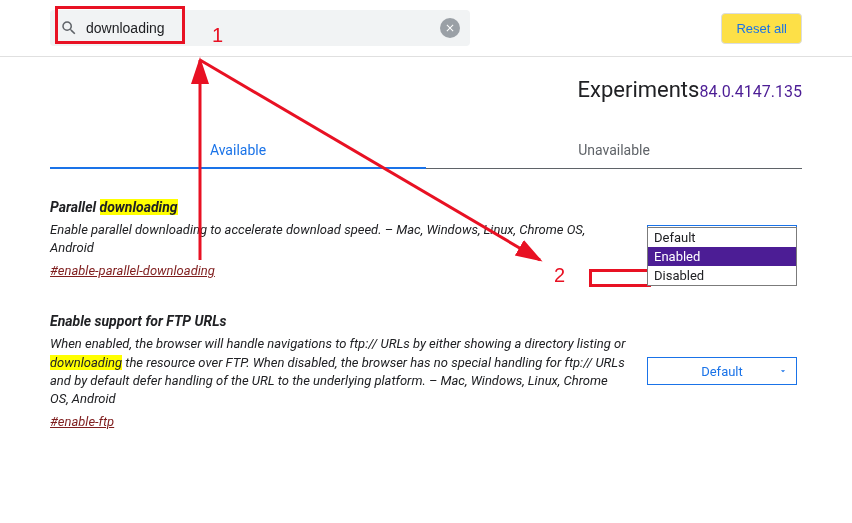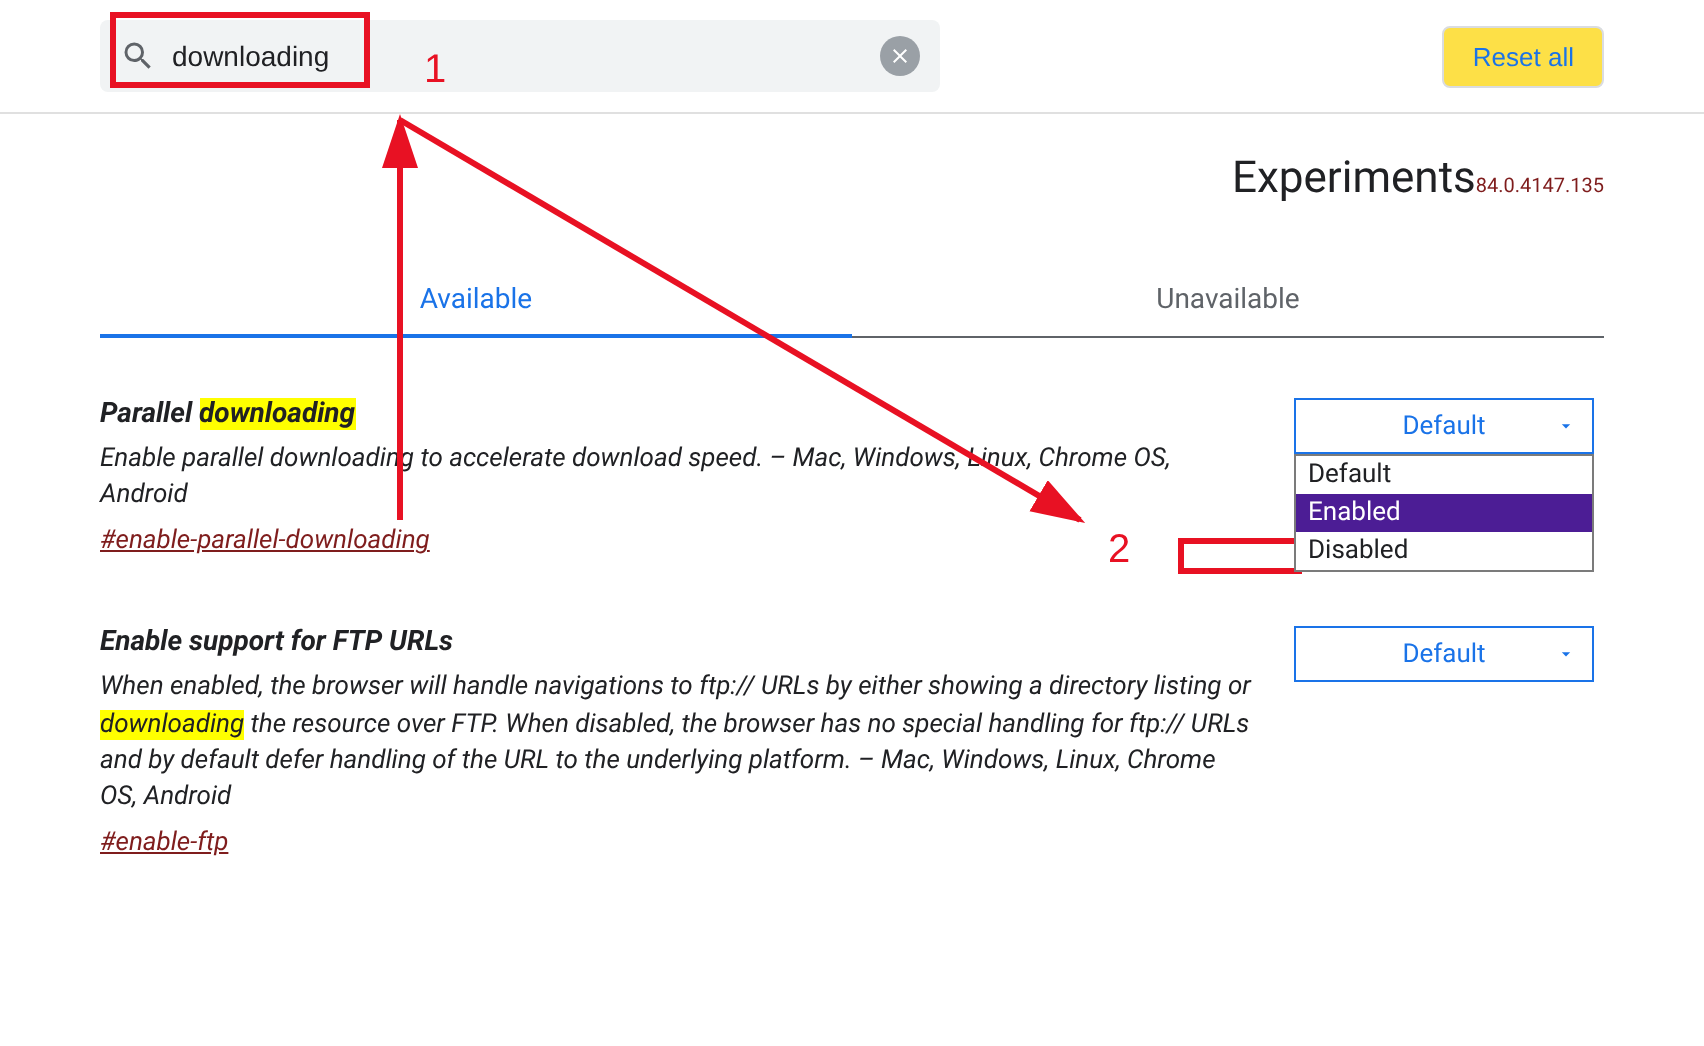--- a/index.html
+++ b/index.html
@@ -6,32 +6,32 @@
     body { font-family: Roboto, "Segoe UI", Arial, sans-serif; font-size: 13px; color: #202124; background: #fff; width: 852px; }
     .topbar { display: flex; align-items: center; padding: 10px 50px 10px 50px; border-bottom: 1px solid #e0e0e0; gap: 10px; }
     .search-wrap { display: flex; align-items: center; background: #f1f3f4; border-radius: 4px; padding: 0 10px; width: 420px; height: 36px; position: relative; }
     .search-wrap svg { flex-shrink: 0; }
     .search-input { border: none; background: transparent; outline: none; font-size: 14px; margin-left: 8px; flex: 1; color: #202124; }
     .clear-btn { width: 20px; height: 20px; border-radius: 50%; background: #9aa0a6; display: flex; align-items: center; justify-content: center; cursor: pointer; }
     .reset-btn { margin-left: auto; border: 1px solid #dadce0; background: #fde047; color: #1a73e8; padding: 7px 14px; border-radius: 4px; font-size: 13px; cursor: pointer; }
     .content { padding: 20px 50px; position: relative; }
     .header-row { display: flex; align-items: baseline; justify-content: flex-end; margin-bottom: 30px; }
     .page-title { font-size: 22px; font-weight: 400; color: #202124; }
-    .version { font-size: 10px; color: #7f1d1d; }
+    .version { font-size: 16px; color: #4c1d95; }
     .tabs { display: flex; border-bottom: 1px solid #5f6368; margin-bottom: 30px; }
     .tab { flex: 1; text-align: center; padding: 10px 0; font-size: 14px; color: #5f6368; cursor: pointer; position: relative; }
     .tab.active { color: #1a73e8; }
     .tab.active::after { content: ""; position: absolute; left: 0; right: 0; bottom: -1px; height: 2px; background: #1a73e8; }
     .flag { display: flex; margin-bottom: 35px; gap: 20px; }
     .flag-text { flex: 1; font-style: italic; }
     .flag-title { font-size: 14px; font-weight: 700; margin-bottom: 6px; }
     .flag-desc { font-size: 13px; color: #202124; line-height: 1.4; margin-bottom: 6px; }
     .flag-anchor { font-size: 13px; color: #7f1d1d; text-decoration: underline; }
     .highlight { background: #ffff00; }
-    .flag-control { width: 155px; display: flex; position: relative; }
+    .flag-control { width: 155px; display: flex; align-items: center; position: relative; }
     .select-box { width: 150px; height: 28px; border: 1px solid #1a73e8; background: #fff; color: #1a73e8; font-size: 13px; display: flex; align-items: center; justify-content: center; position: relative; cursor: pointer; }
     .select-box .chev { position: absolute; right: 8px; }
     .dropdown { position: absolute; top: 28px; left: 0; width: 150px; border: 1px solid #7b7b7b; background: #fff; z-index: 5; }
     .dropdown-item { padding: 2px 6px; font-size: 13px; color: #202124; cursor: pointer; }
     .dropdown-item.selected { background: #4c1d95; color: #fff; }
     .anno-box-1 { position: absolute; border: 3px solid #e81123; pointer-events: none; }
     .anno-label { position: absolute; color: #e81123; font-size: 20px; font-family: Arial; }
     .svg-overlay { position: absolute; top: 0; left: 0; pointer-events: none; }
   </style>
 </head>

